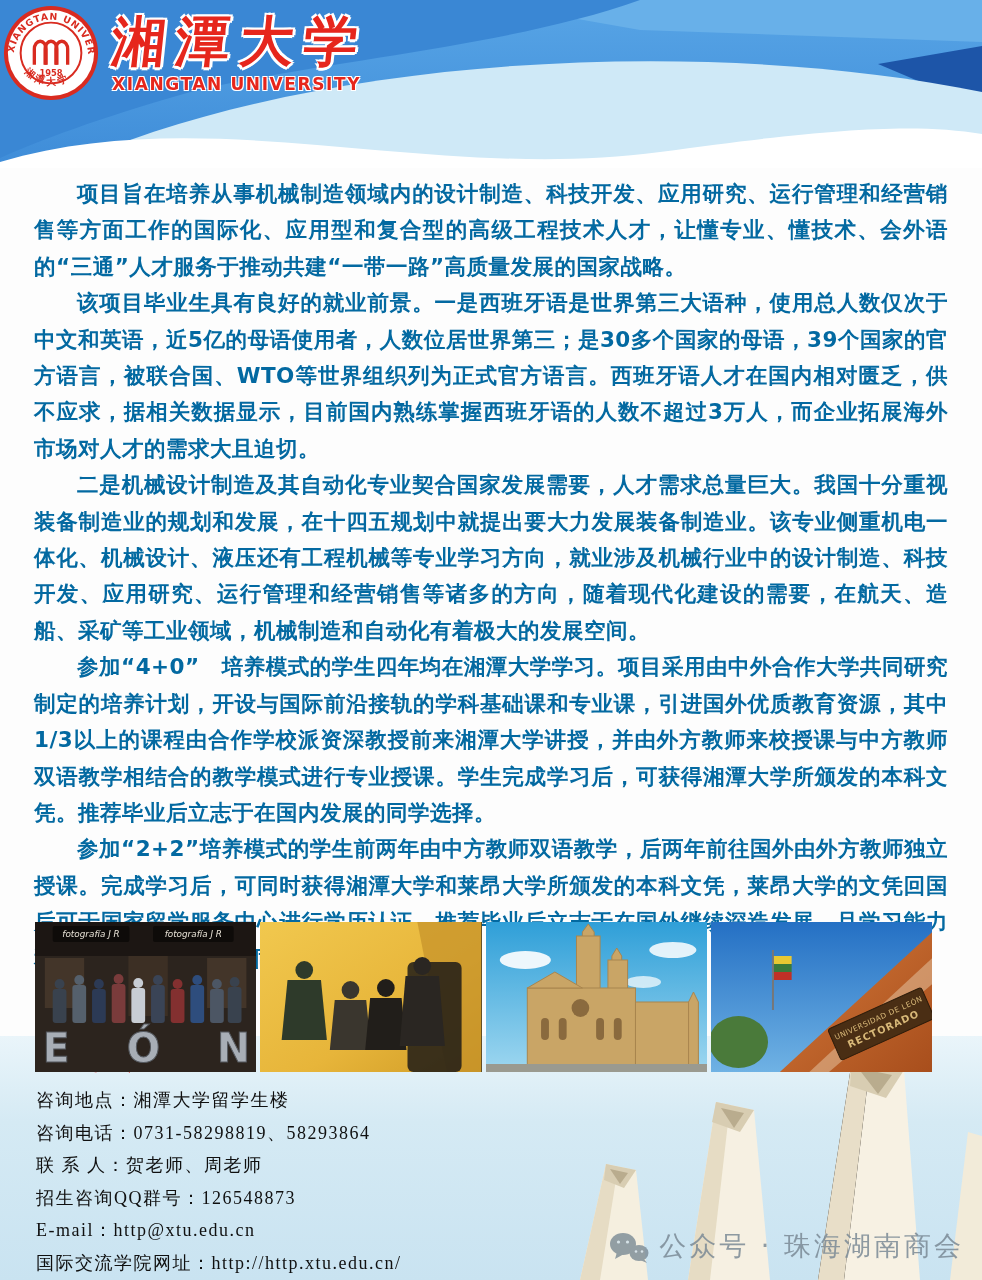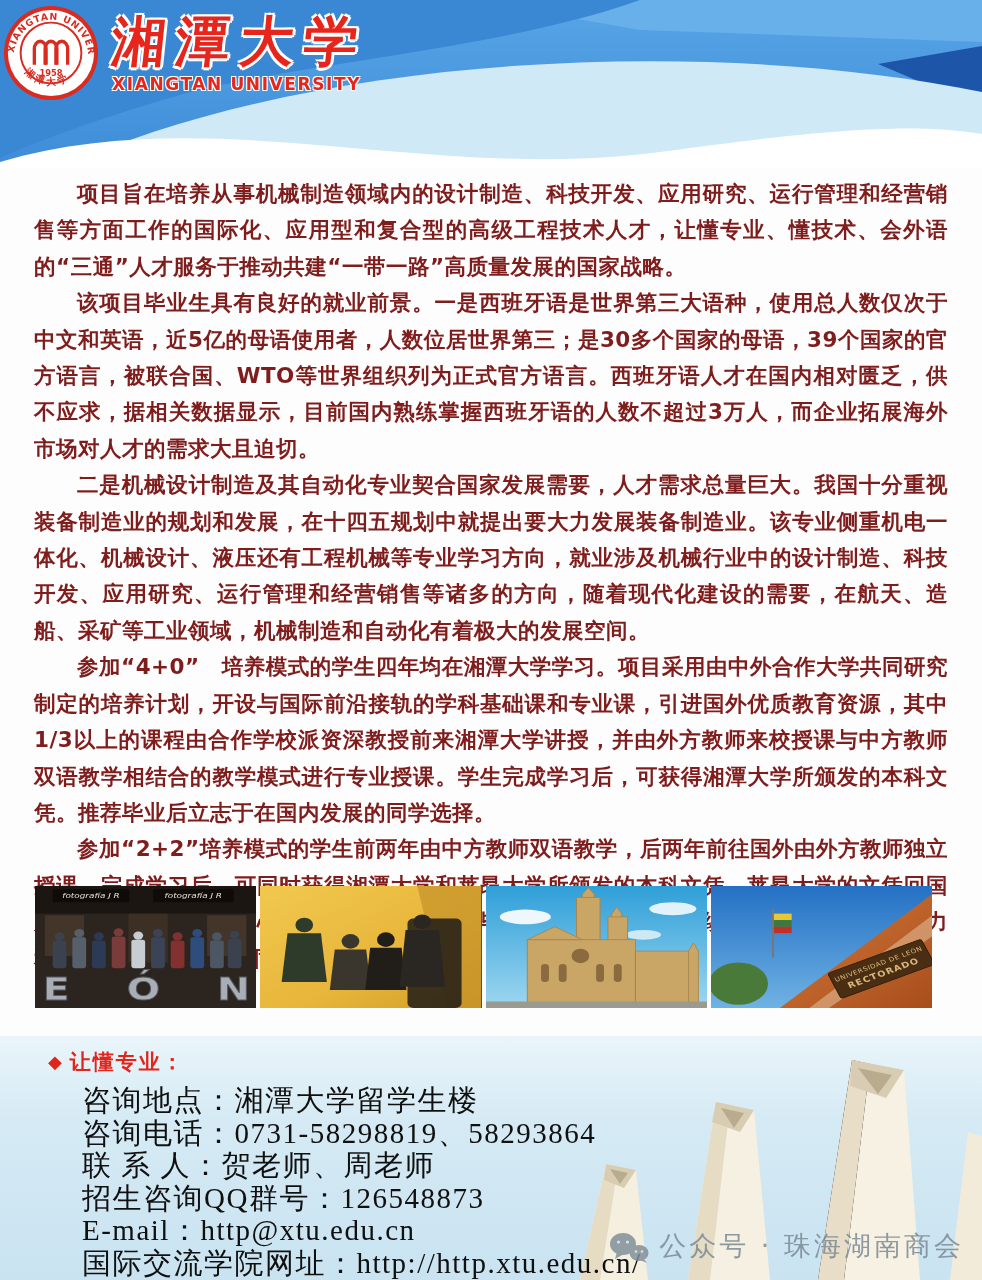--- a/index.html
+++ b/index.html
@@ -25,26 +25,26 @@
   .brand-en{
     margin-top:2px;font-size:17px;font-weight:bold;color:#e6261c;letter-spacing:1.6px;
     text-shadow:1px 1px 0 #fff,-1px -1px 0 #fff,1px -1px 0 #fff,-1px 1px 0 #fff;
     white-space:nowrap;
   }
   
   .doc-body{
     position:absolute;left:34px;top:176px;width:914px;z-index:2;
   }
   .doc-body p{
-    margin:0;font-size:21.5px;line-height:36.4px;font-weight:600;color:#7f1d1d;
+    margin:0;font-size:21.5px;line-height:36.4px;font-weight:600;color:#0369a1;
     text-align:justify;text-indent:2em;letter-spacing:0.5px;
   }
   
   .photo-strip{
-    position:absolute;left:35px;top:886px;width:897px;height:122px;
+    position:absolute;left:35px;top:922px;width:897px;height:150px;
     display:flex;gap:4px;z-index:2;
   }
   .photo{flex:1;position:relative;overflow:hidden;background:#222;}
   .photo svg{display:block;width:100%;height:100%;}
   
   .bottom{
     position:absolute;left:0;top:1036px;width:982px;height:244px;
     background:linear-gradient(180deg,#eaf5fa 0%,#d5eaf4 35%,#c9e3f1 100%);
     z-index:1;
   }
@@ -54,21 +54,21 @@
     font-family:"Liberation Serif","DejaVu Serif",serif;color:#101010;
   }
   .contact-heading{
     margin-left:12px;margin-bottom:8px;
     font-family:"DejaVu Sans","Liberation Sans",sans-serif;
     font-size:21px;font-weight:bold;color:#e0251c;letter-spacing:2px;
     display:flex;align-items:center;gap:6px;
   }
   .contact-heading .diamond{font-size:18px;line-height:1;}
   .contact-line{
-    font-size:29px;line-height:32.5px;letter-spacing:1.5px;white-space:nowrap;margin-left:46px;
+    font-size:18px;line-height:32.5px;letter-spacing:1.5px;white-space:nowrap;
   }
   .watermark{
     position:absolute;right:18px;bottom:16px;z-index:5;
     display:flex;align-items:flex-end;gap:10px;
     color:rgba(122,138,149,0.85);font-size:27px;letter-spacing:3px;
     font-family:"DejaVu Sans","Liberation Sans",sans-serif;
   }
   .watermark svg{display:block;opacity:.8;}
 </style>
 </head>

